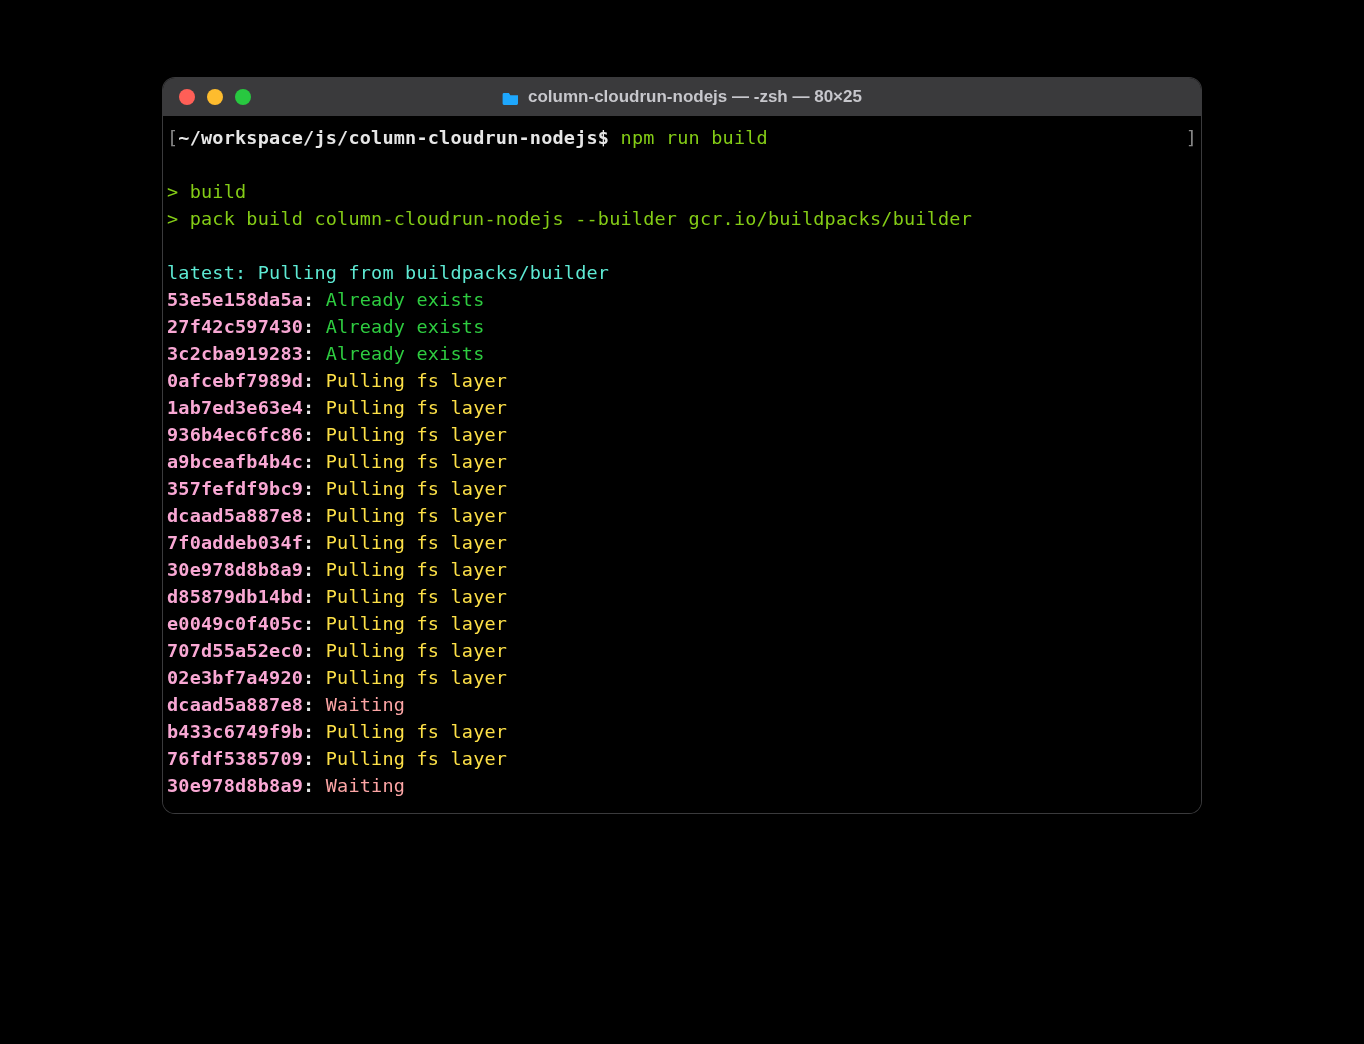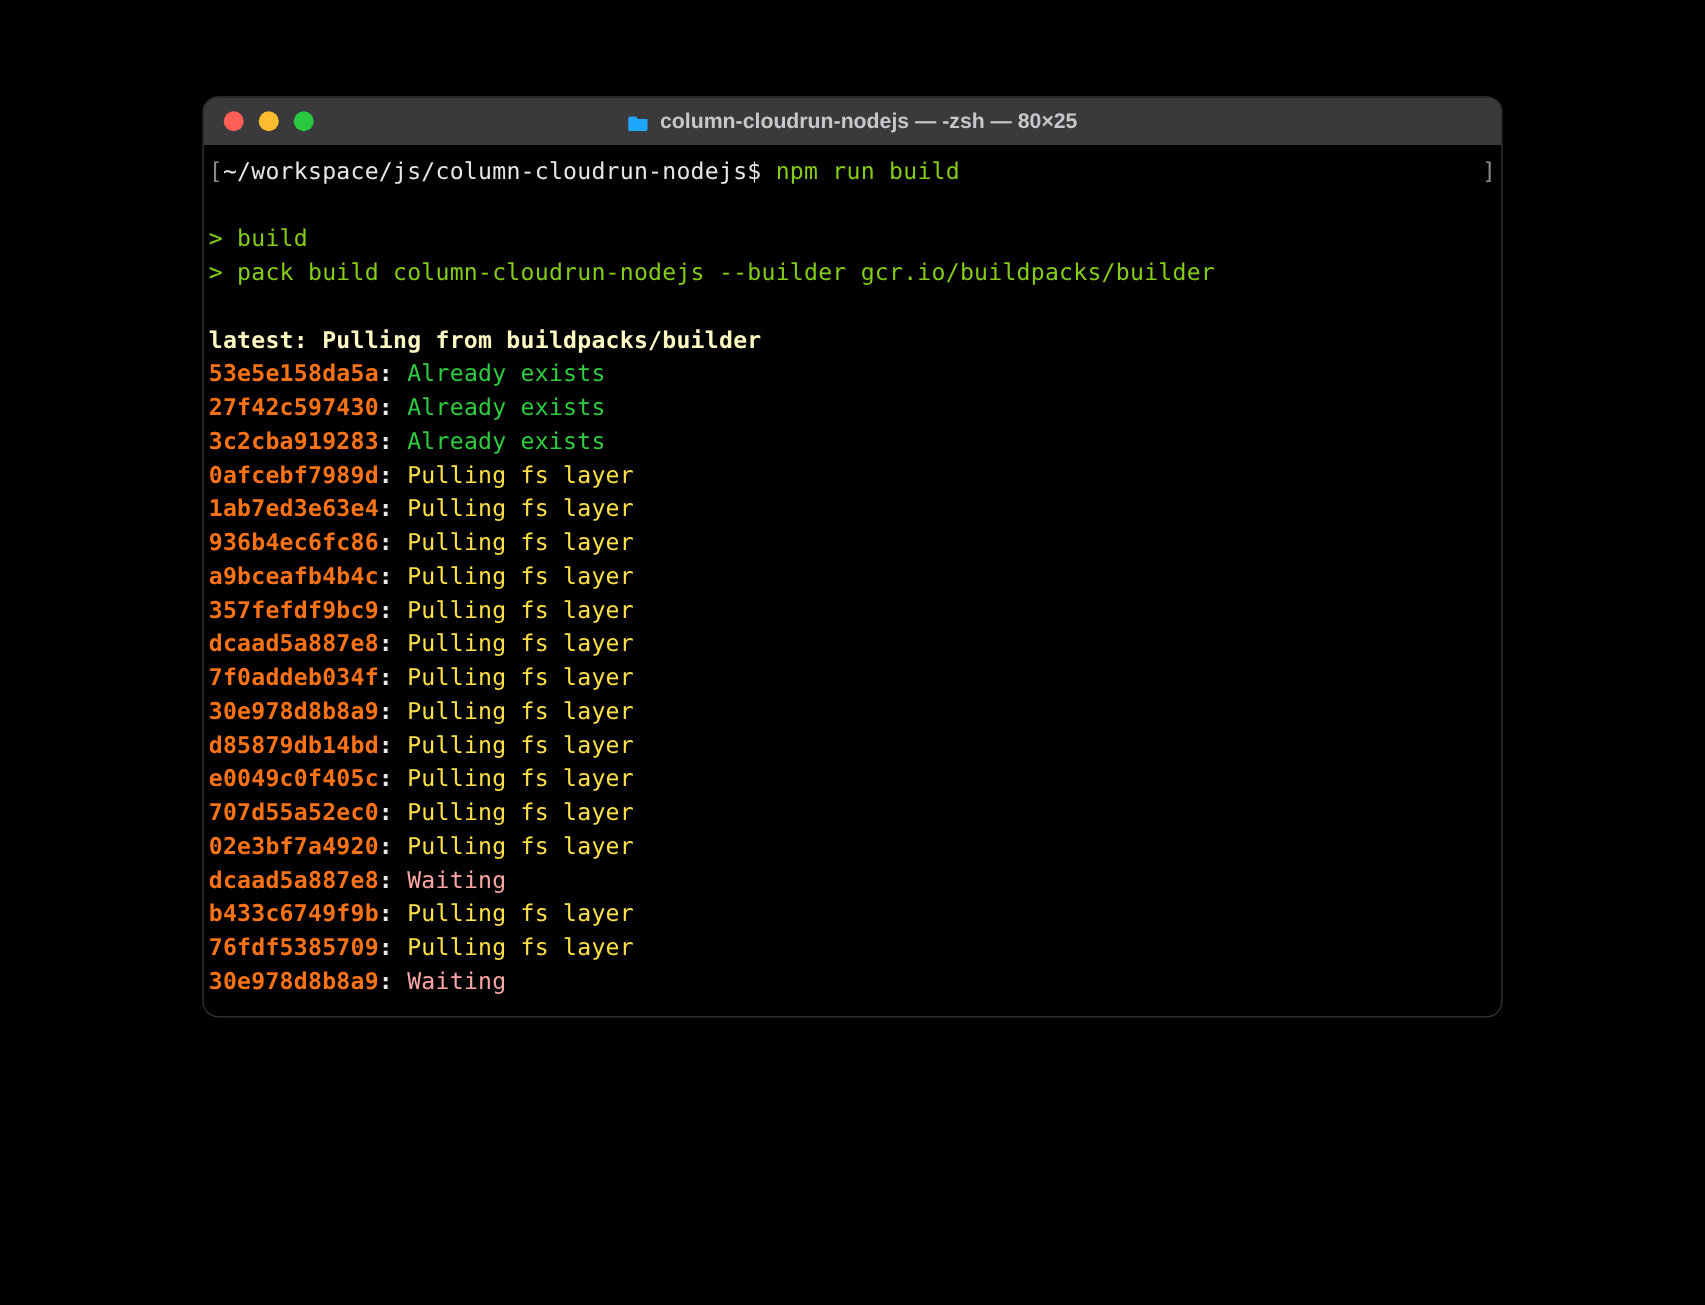--- a/index.html
+++ b/index.html
@@ -63,28 +63,28 @@
   .term-body {
     padding: 8px 4px 14px 4px;
     background: #000;
     color: #e6e6e6;
     font-size: 18.5px;
     line-height: 27px;
     letter-spacing: 0.2px;
     white-space: pre;
   }
   .line { min-height: 27px; }
-  .prompt-path { color: #e6e6e6; font-weight: 400; }
+  .prompt-path { color: #e6e6e6; font-weight: 700; }
   .cmd         { color: #84cc16; font-weight: 400; }
-  .layer-hash  { color: #f97316; font-weight: 600; }
+  .layer-hash  { color: #f9a8d4; font-weight: 600; }
   .colon       { color: #e6e6e6; font-weight: 600; }
   .status-exists { color: #2ecc40; margin-top: 19px; }
   .status-pull   { color: #fde047; }
   .status-wait   { color: #fca5a5; }
-  .pull-header   { color: #fef9c3; font-weight: 700; }
+  .pull-header   { color: #5eead4; font-weight: 400; }
   .bracket       { color: #888888; }
 </style>
 </head>
 <body>
 
 <div class="window">
 
   <div class="titlebar">
     <div class="traffic-lights">
       <div class="tl red"></div>

